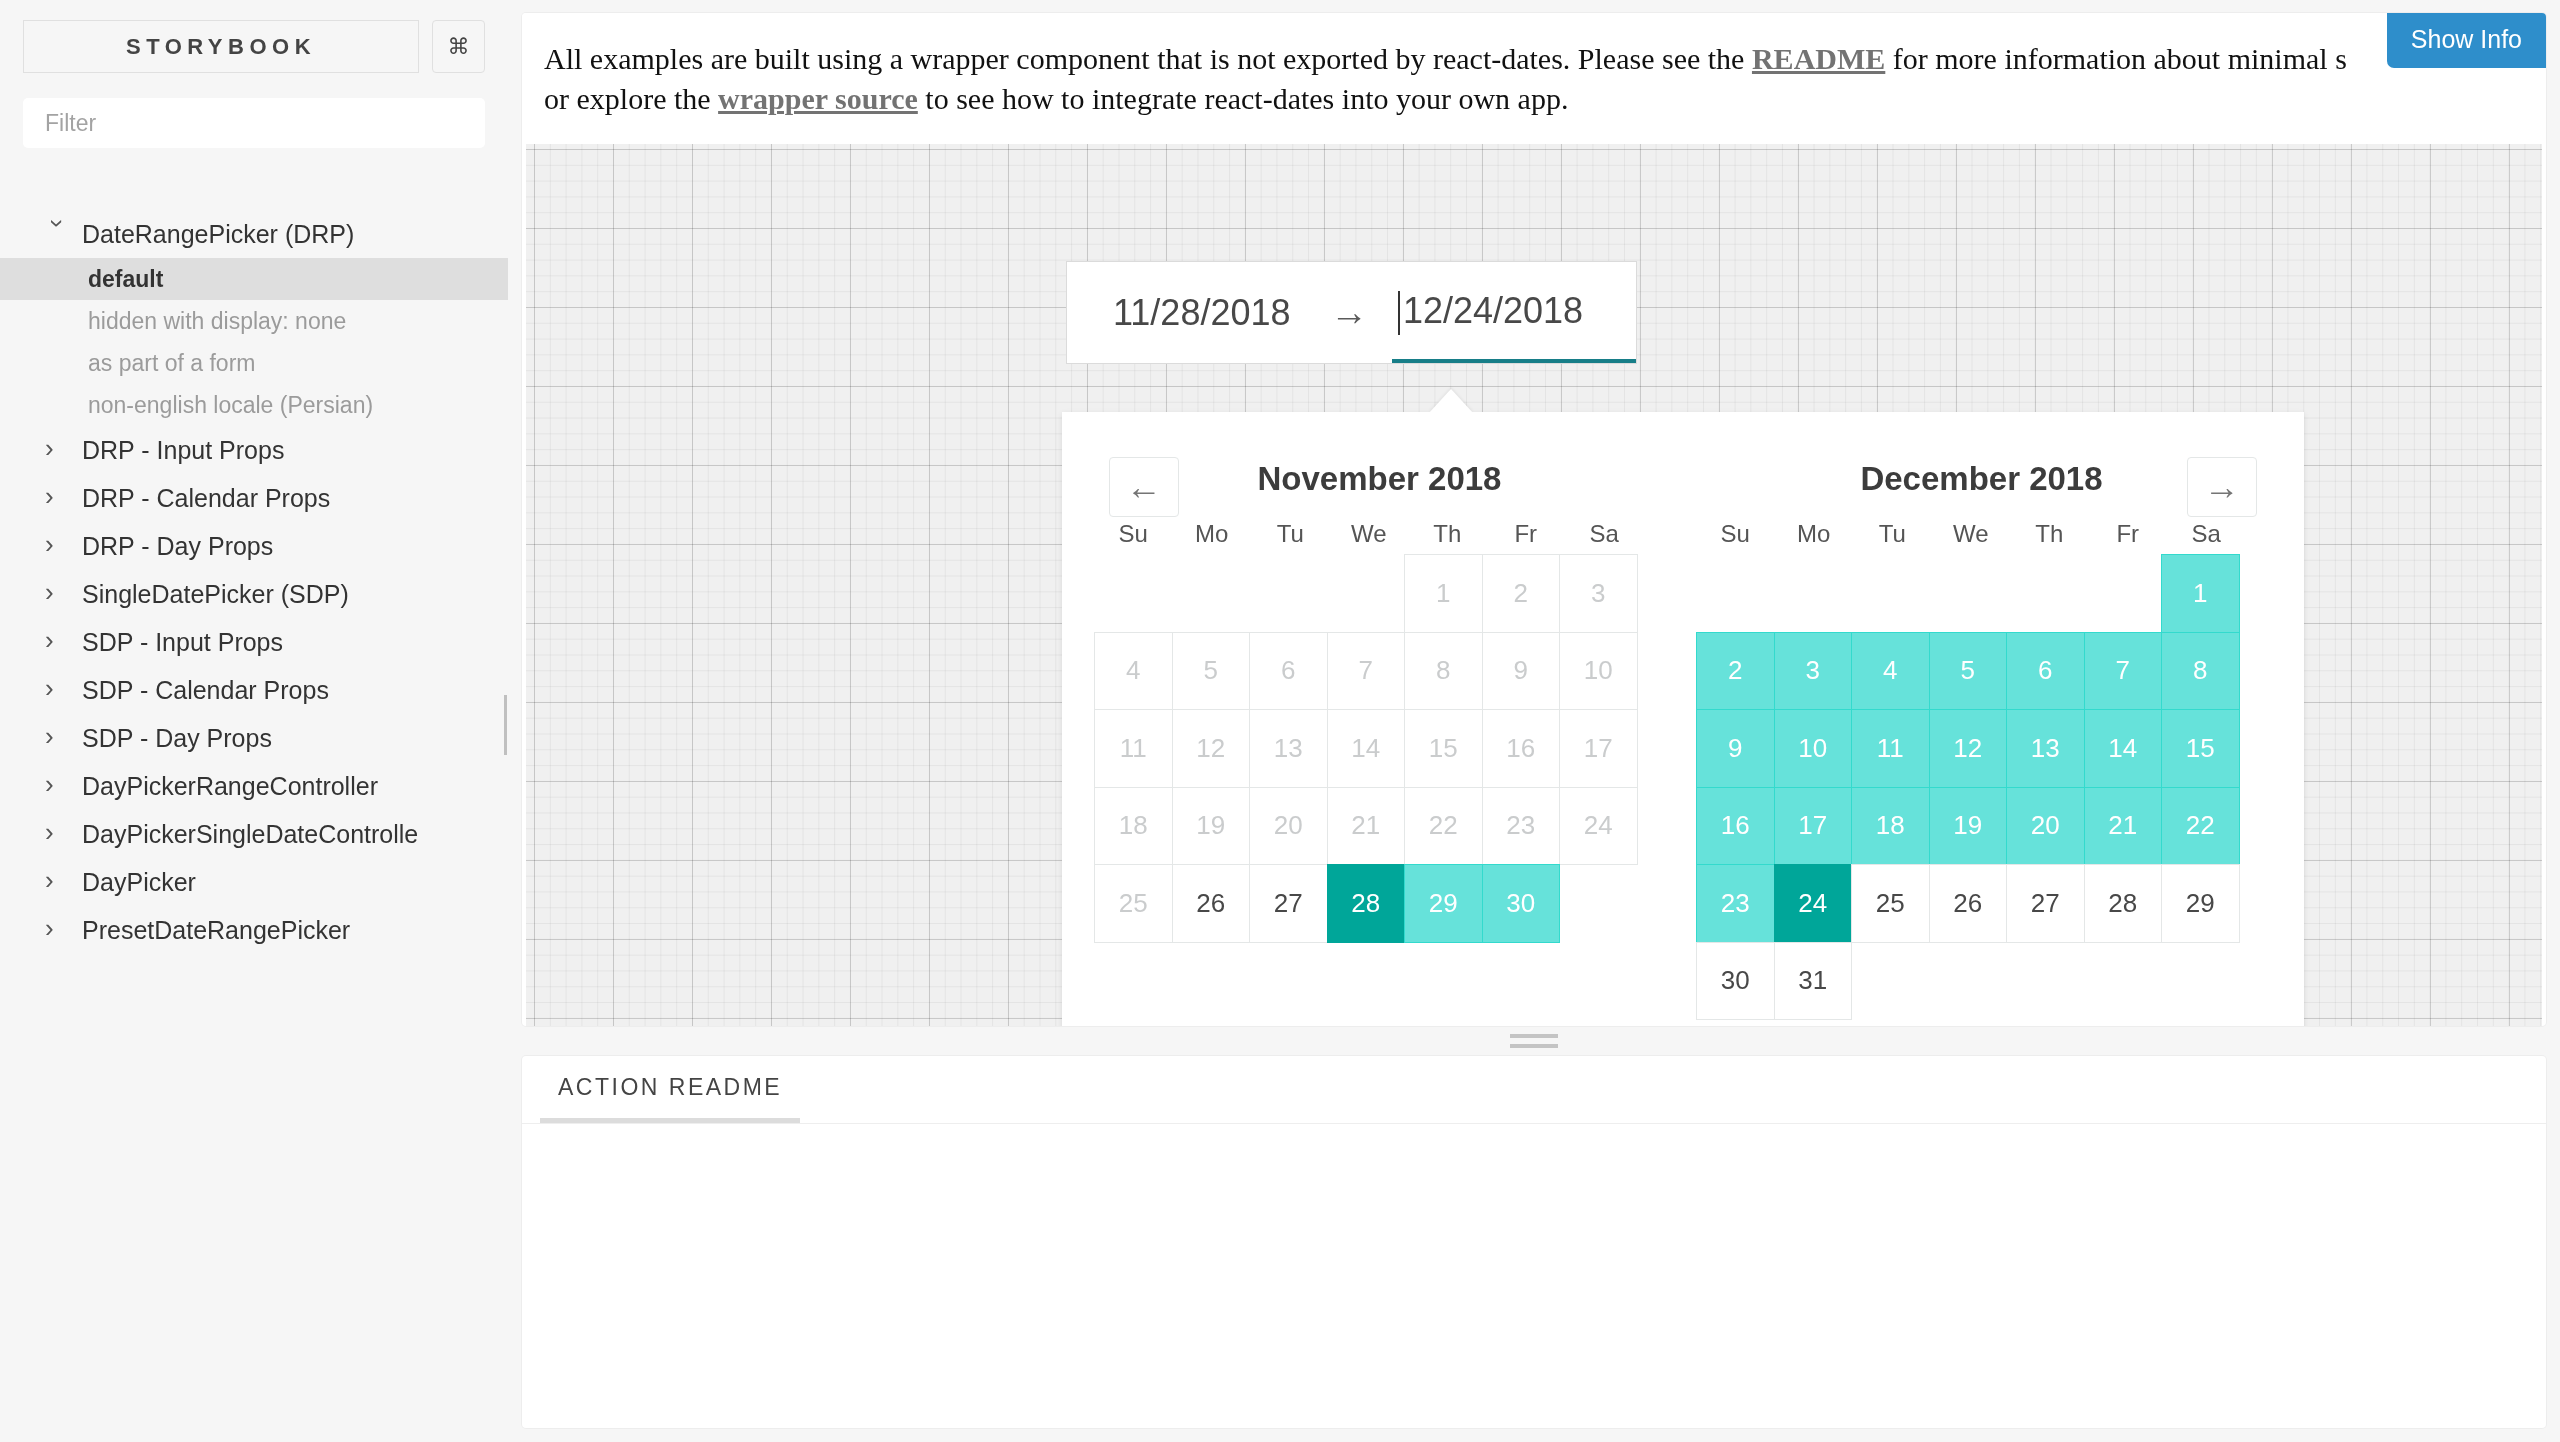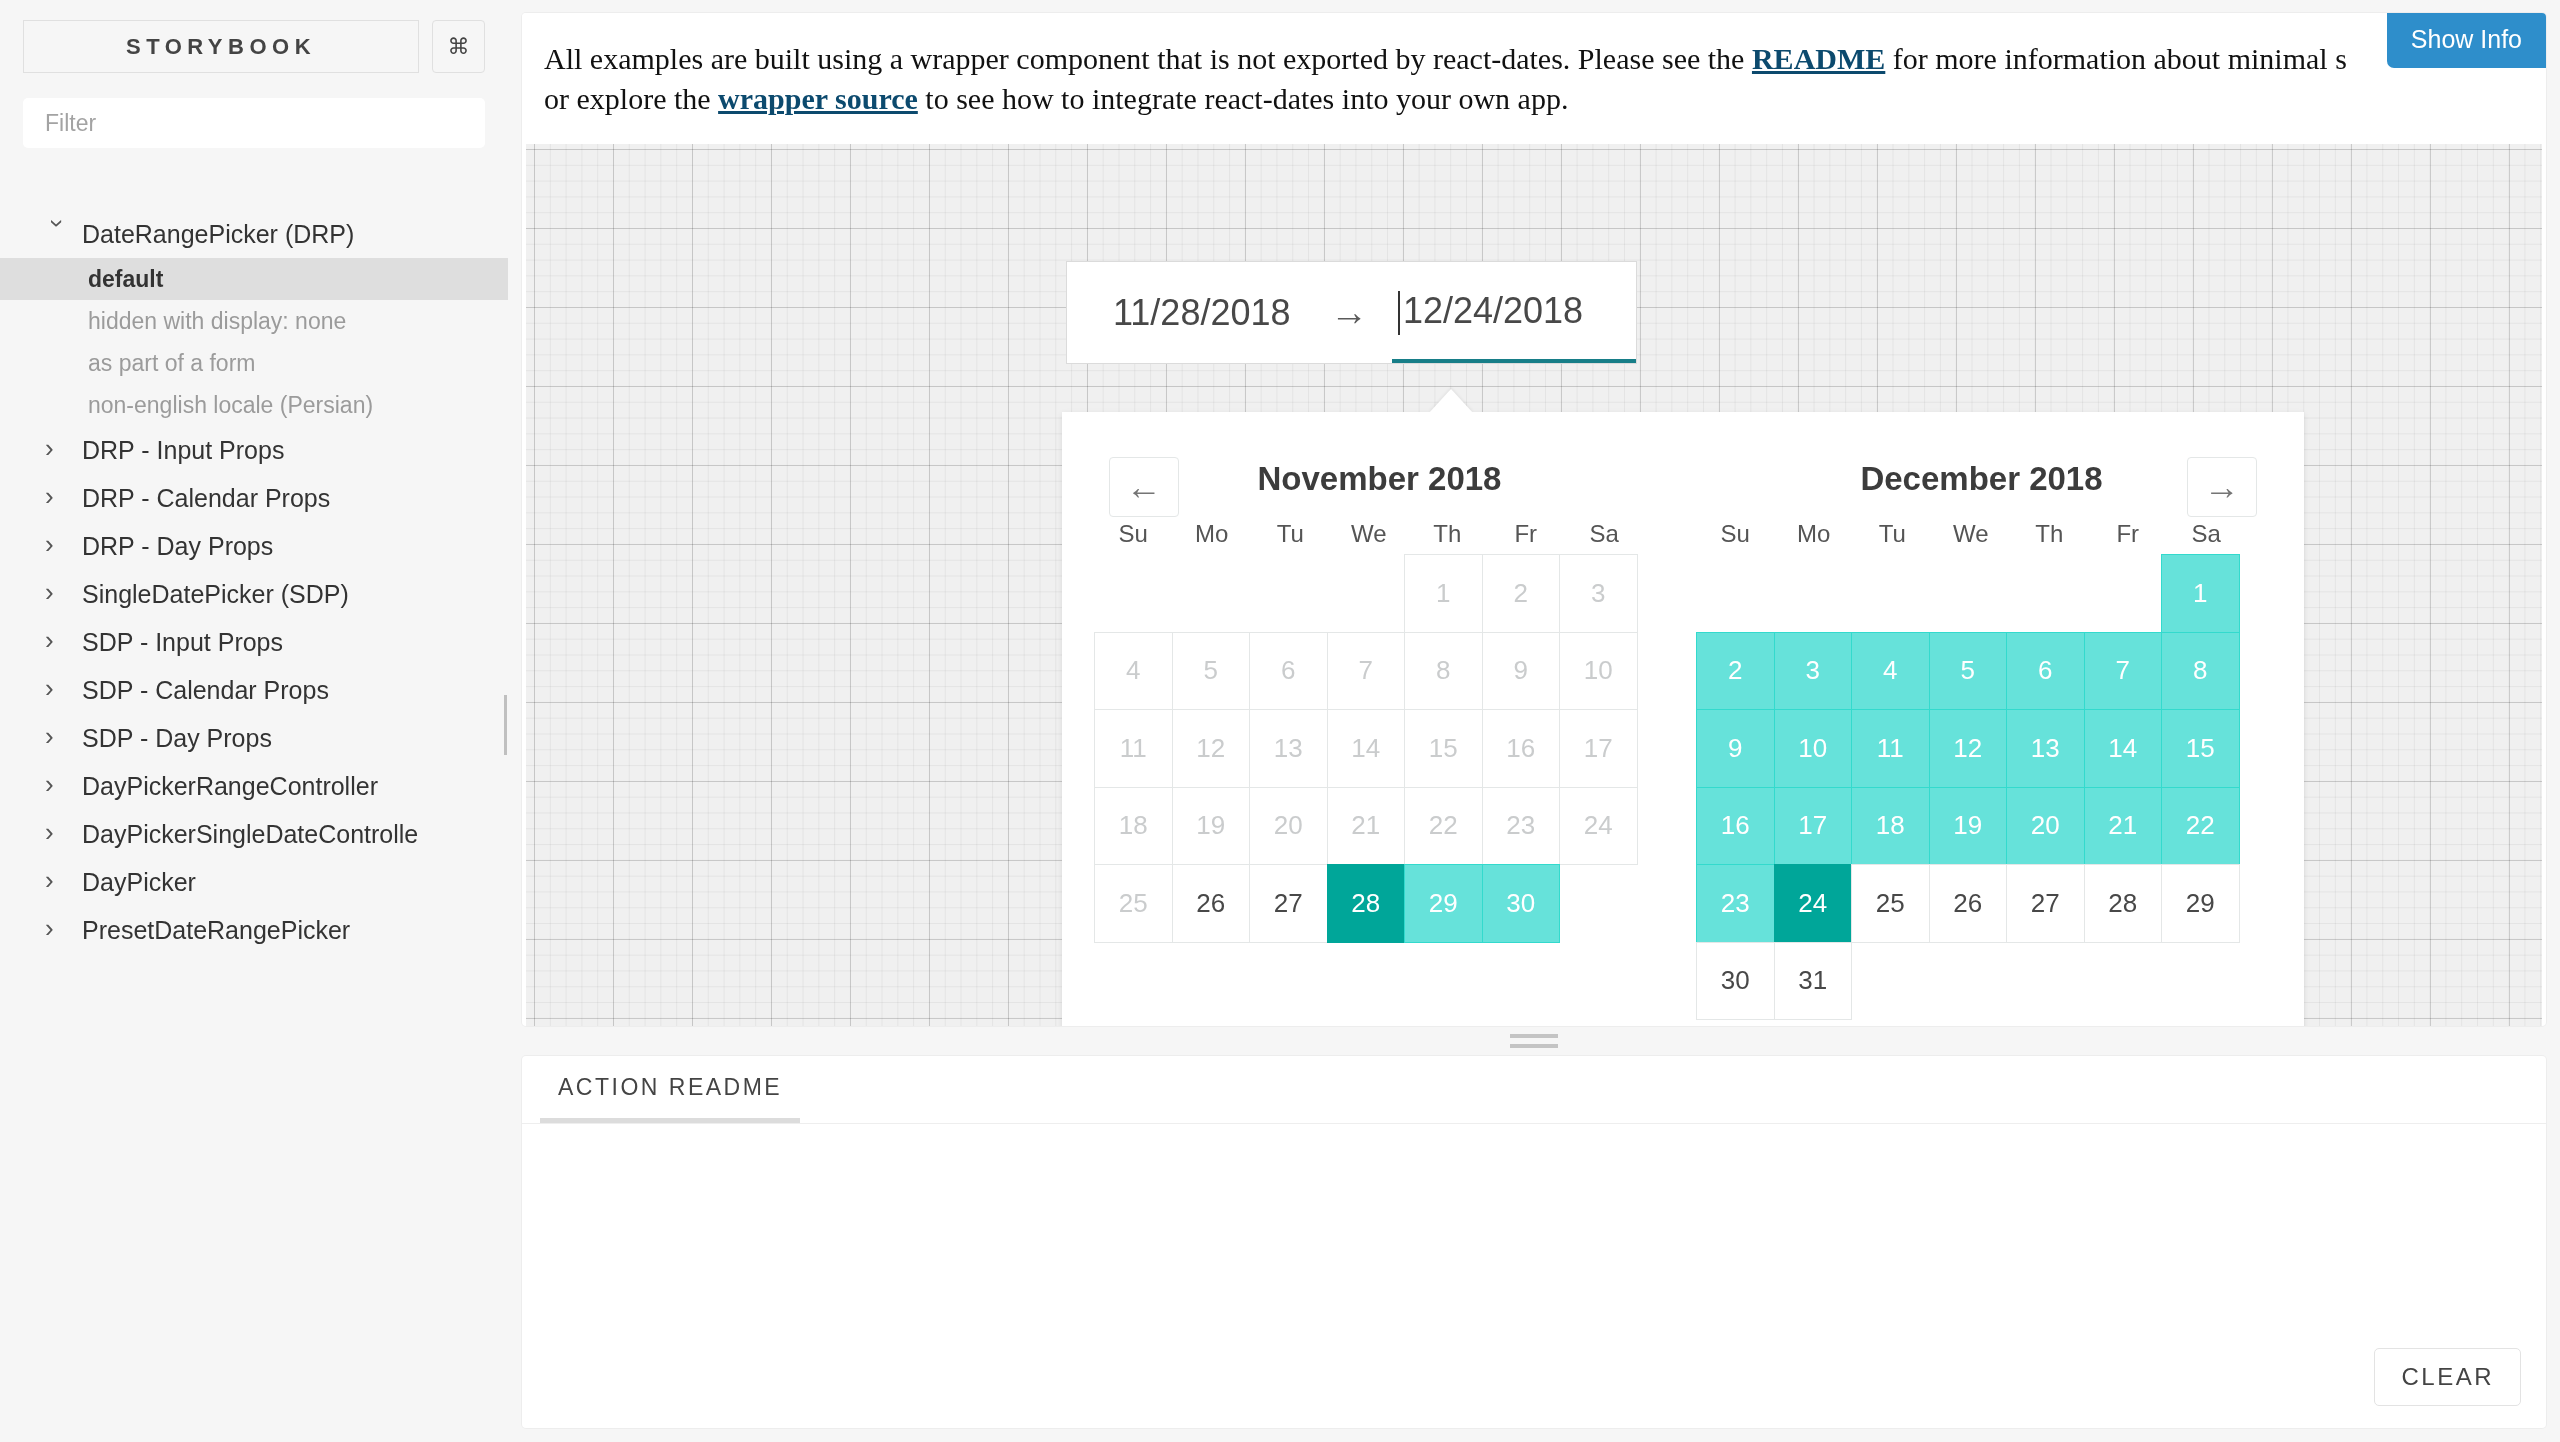--- a/index.html
+++ b/index.html
@@ -99,21 +99,21 @@
   
   #note {
     position: relative;
     padding: 26px 32px 26px 22px;
     font-family: "Liberation Serif", serif;
     font-size: 30px; line-height: 1.32; color: #111;
     background: #fff;
     white-space: nowrap; overflow: hidden;
   }
   #note a {
-    color: #0c4a6e; font-weight: bold; text-decoration: underline;
+    color: #737373; font-weight: bold; text-decoration: underline;
   }
   #show-info {
     position: absolute; top: 0; right: 0;
     background: #2e8ecb; color: #fff;
     border: 0; border-radius: 0 0 0 7px;
     font-family: "Liberation Sans", sans-serif;
     font-size: 25px; padding: 12px 24px 14px 24px;
     cursor: pointer; z-index: 5;
   }
 
@@ -497,19 +497,16 @@
 
     <div id="panel-split">
       <span></span>
       <span></span>
     </div>
 
     <div id="panel">
       <div id="panel-tabs">
         <div class="panel-tab active">ACTION README</div>
       </div>
-      <div id="panel-body">
-        <button id="clear-btn">CLEAR</button>
-      </div>
     </div>
 
   </section>
 </div>
 
 </body></html>

